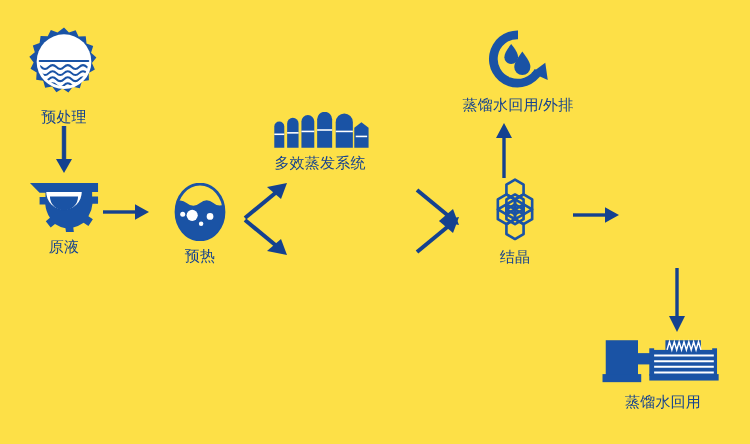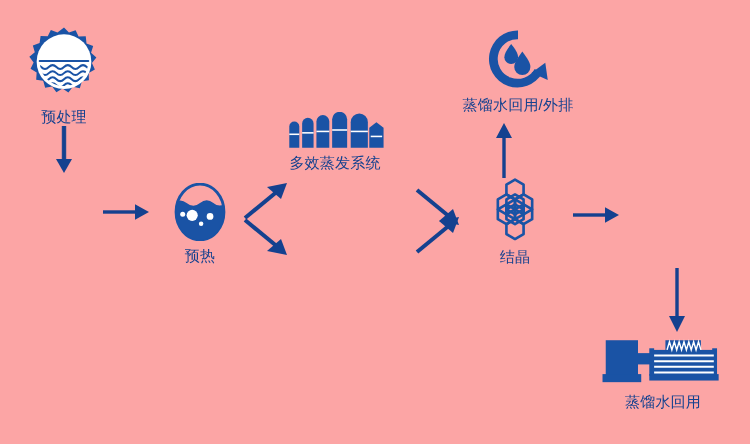--- a/index.html
+++ b/index.html
@@ -7,21 +7,21 @@
     padding: 0;
     background: #ffffff;
   }
   body {
     font-family: "Liberation Sans", "DejaVu Sans", sans-serif;
   }
   #canvas {
     position: relative;
     width: 750px;
     height: 444px;
-    background: #fca5a5;
+    background: #fde047;
     overflow: hidden;
   }
   .node {
     position: absolute;
     display: flex;
     flex-direction: column;
     align-items: center;
     justify-content: flex-start;
   }
   .node-icon {
@@ -80,20 +80,36 @@
 
   <div class="arrow" style="left:52px; top:126px;">
     <svg width="24" height="50" viewBox="0 0 24 50">
       <g fill="#14418f" stroke="#14418f">
         <rect x="10.3" y="0" width="3.4" height="35"></rect>
         <polygon points="12,47 4,33 20,33" stroke="none"></polygon>
       </g>
     </svg>
   </div>
 
+  <div class="node" style="left:14px; top:180px; width:100px;">
+    <span class="node-icon">
+      <svg width="74" height="52" viewBox="0 0 100 70">
+        <g fill="#1a53a5">
+          <path d="M4 4 h92 v12 h-8 v6 h8 v10 h-7.5
+                   a38.5 38.5 0 0 1 -5.5 17 l6 4 -6 9 -6.5 -4.2
+                   a38 38 0 0 1 -14 6.2 l1 7.5 -10.5 1 -1 -7.6
+                   a38 38 0 0 1 -14.2 -5.6 l-5.8 4.6 -6.6 -8.4 5.6 -4.6
+                   a38.5 38.5 0 0 1 -6.3 -17.9 h-7.7 v-10 h8 v-6 h-8 z"></path>
+          <path d="M26 16 h48 a24 24 0 0 1 -48 0 z" fill="#ffffff"></path>
+          <path d="M31 22 h38 a19 19 0 0 1 -38 0 z" fill="#1a53a5"></path>
+        </g>
+      </svg>
+    </span>
+    <span class="node-label">原液</span>
+  </div>
 
   <div class="arrow" style="left:103px; top:200px;">
     <svg width="48" height="24" viewBox="0 0 48 24">
       <g fill="#14418f">
         <rect x="0" y="10.3" width="34" height="3.4"></rect>
         <polygon points="46,12 32,4.2 32,19.8"></polygon>
       </g>
     </svg>
   </div>
 
@@ -129,21 +145,21 @@
 
   <div class="arrow" style="left:243px; top:216px;">
     <svg width="46" height="40" viewBox="0 0 46 40">
       <g fill="#14418f" stroke="#14418f">
         <line x1="2" y1="4" x2="36" y2="32" stroke-width="4"></line>
         <polygon points="44,39 24,35 38,23" stroke="none"></polygon>
       </g>
     </svg>
   </div>
 
-  <div class="node" style="left:271px; top:112px; width:128px;">
+  <div class="node" style="left:256px; top:112px; width:128px;">
     <span class="node-icon">
       <svg width="100" height="36" viewBox="0 0 140 50">
         <g fill="#1a53a5">
 
           <path d="M6 50 V20 a7 7 0 0 1 14 0 V50 Z"></path>
           <path d="M24 50 V16 a8 8 0 0 1 16 0 V50 Z"></path>
           <path d="M44 50 V13 a9 9 0 0 1 18 0 V50 Z"></path>
           <path d="M66 50 V10 a10.5 10.5 0 0 1 21 0 V50 Z"></path>
 
           <path d="M92 50 V14 a12 12 0 0 1 24 0 V50 Z"></path>

